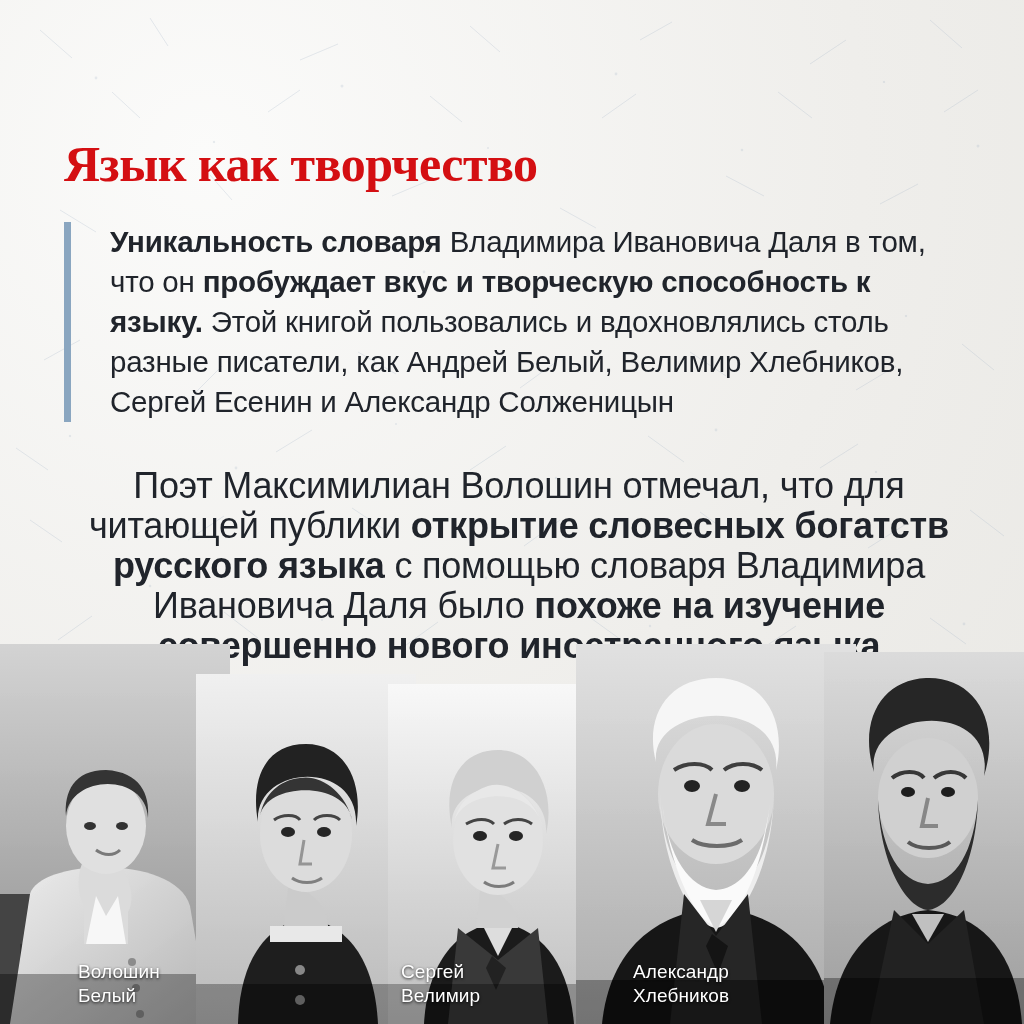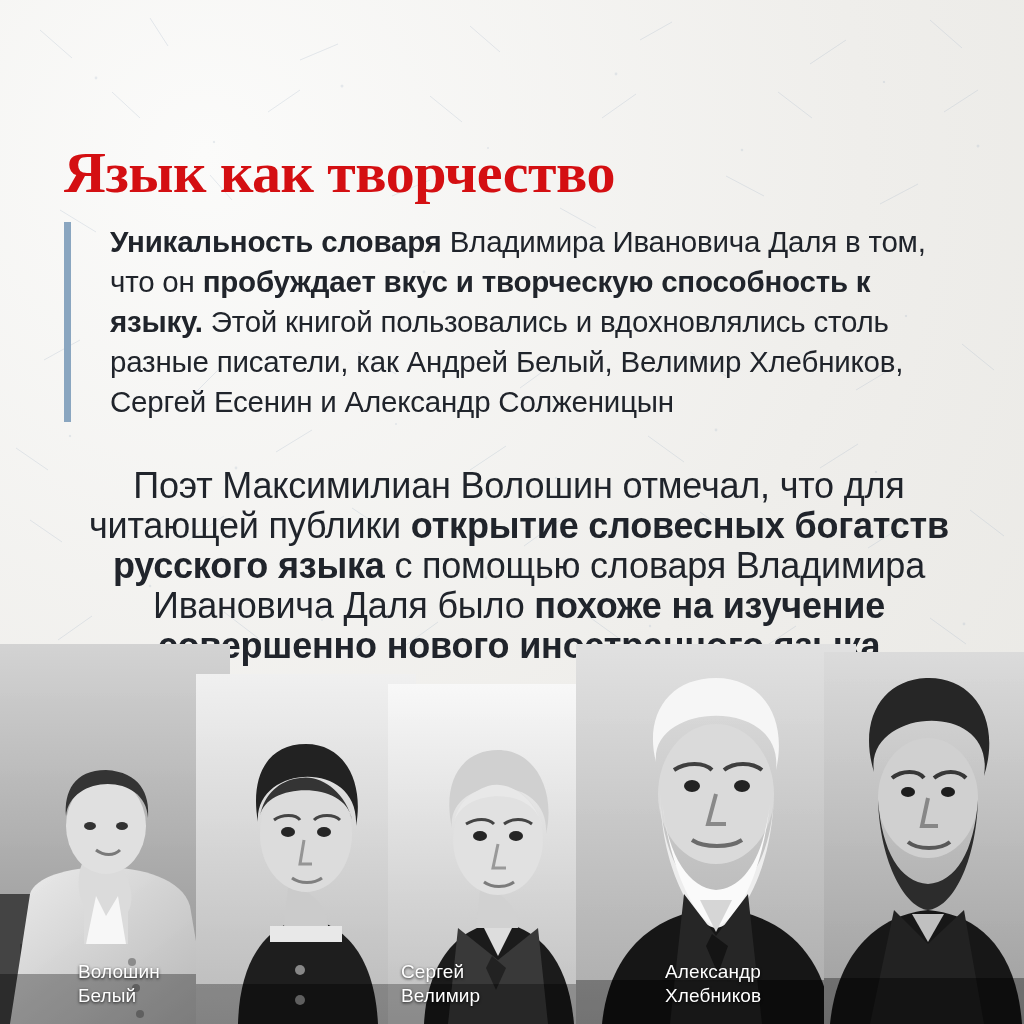--- a/index.html
+++ b/index.html
@@ -28,21 +28,21 @@
     position: absolute;
     inset: 0;
     pointer-events: none;
     opacity: 0.55;
   }
 
   .title {
     position: absolute;
     left: 64px;
     top: 104px;
-    font-size: 58px;
+    font-size: 50px;
     line-height: 1.05;
     font-weight: bold;
     letter-spacing: -0.5px;
     color: #d40f12;
     font-family: "Liberation Serif", serif;
     white-space: nowrap;
   }
 
   .para-one {
     position: absolute;
@@ -95,21 +95,21 @@
     font-size: 19px;
     line-height: 24px;
     font-weight: 500;
     text-shadow: 0 1px 3px rgba(0,0,0,.85);
     letter-spacing: 0.1px;
   }
 
   .cap-bely        { left: 78px;  }
   .cap-khlebnikov  { left: 268px; }
   .cap-esenin      { left: 401px; }
-  .cap-solzhenitsyn{ left: 633px; margin-left: 32px; }
+  .cap-solzhenitsyn{ left: 633px; }
   .cap-voloshin    { left: 862px; }
 </style>
 </head>
 <body>
 
 <div class="poster">
 
   <svg class="fibres" width="1024" height="1024" viewBox="0 0 1024 1024" aria-hidden="true">
     <g stroke="#9fb0c4" stroke-width="1" opacity="0.45">
       <line x1="40" y1="30" x2="72" y2="58"></line>

